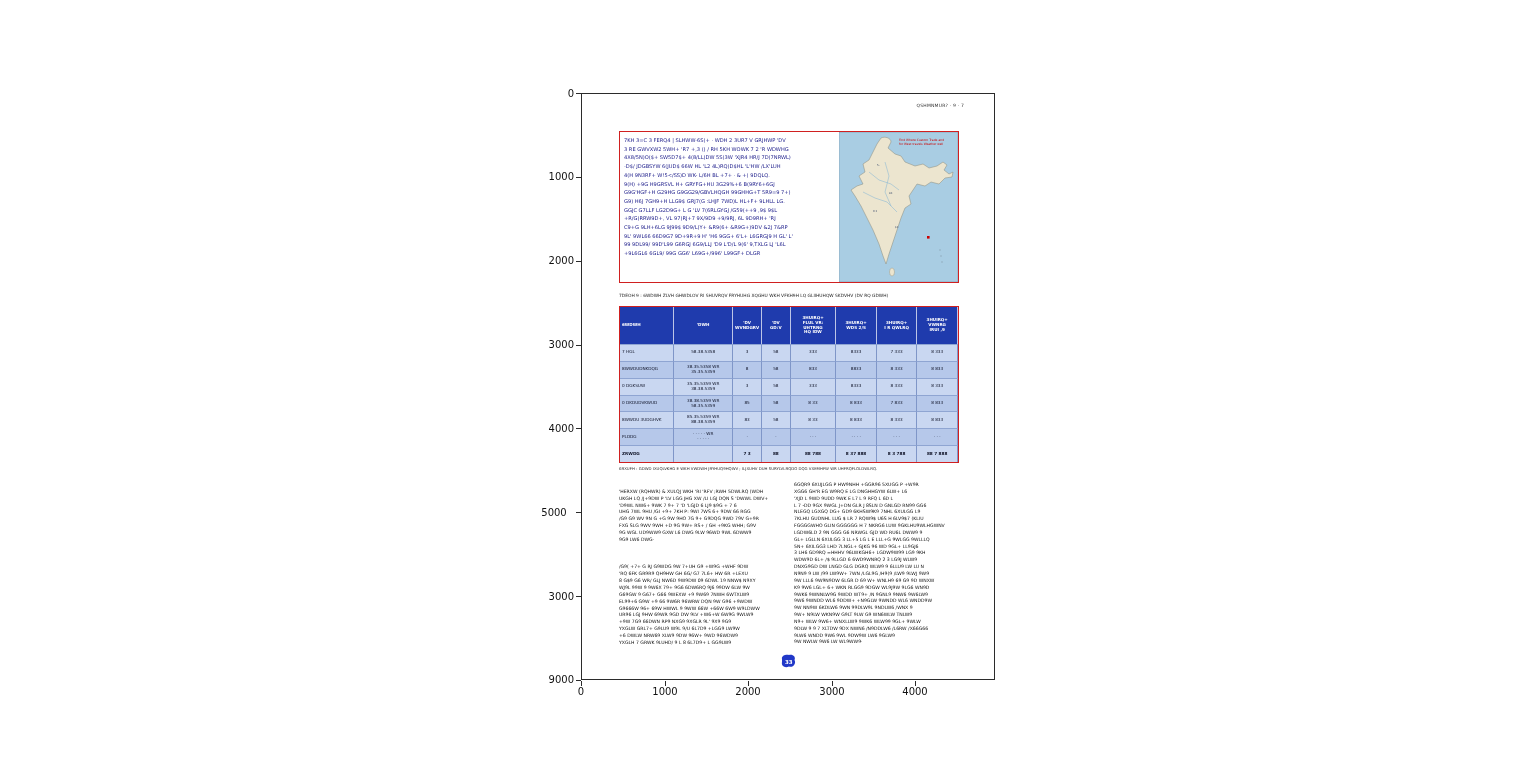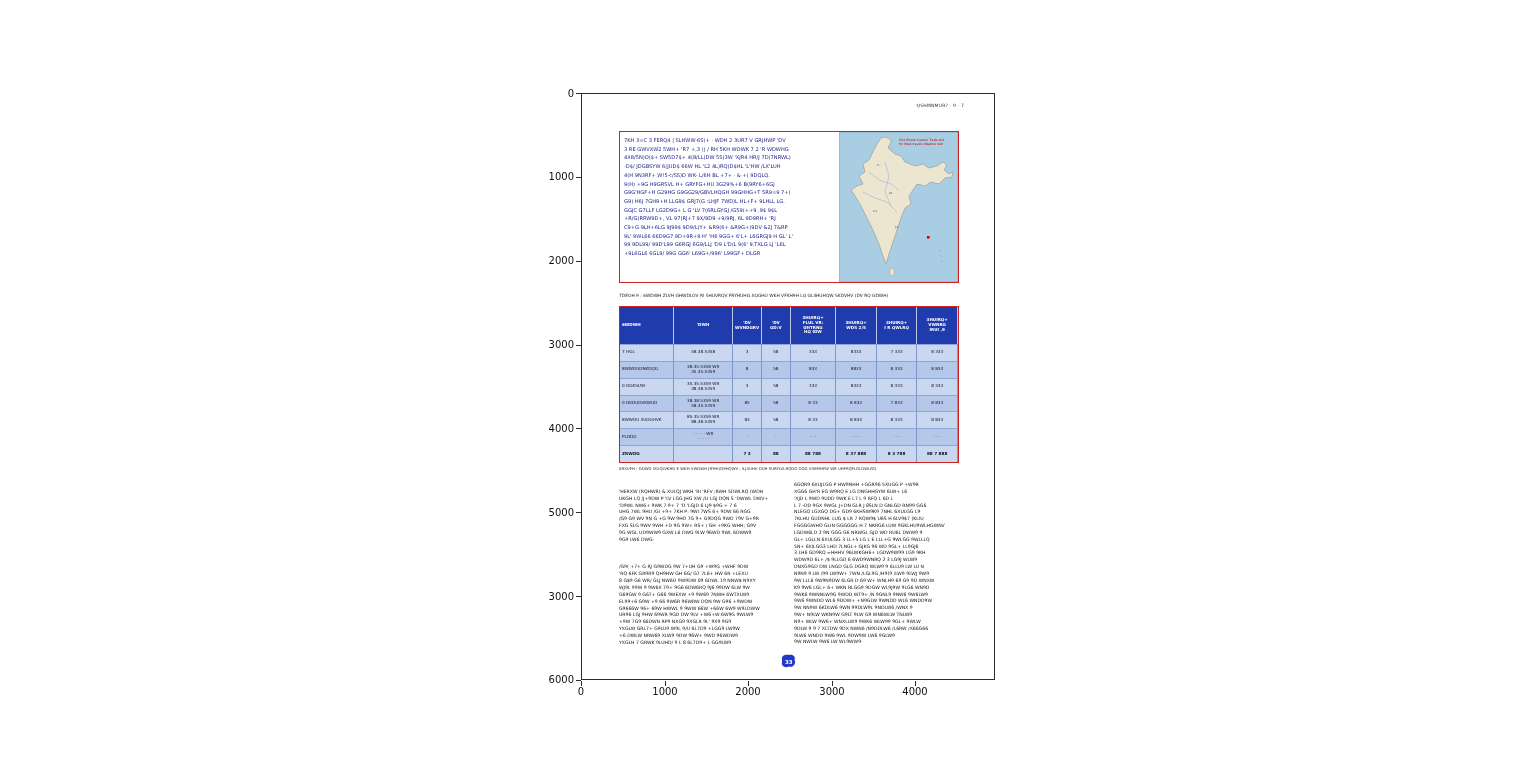--- a/index.html
+++ b/index.html
@@ -67,23 +67,23 @@
 </head>
 <body>
 
 <div class="canvas">
 
   <span class="tick-label ytick" style="left:534px; top:88px;">0</span>
   <span class="tick-label ytick" style="left:534px; top:171px;">1000</span>
   <span class="tick-label ytick" style="left:534px; top:255px;">2000</span>
   <span class="tick-label ytick" style="left:534px; top:339px;">3000</span>
   <span class="tick-label ytick" style="left:534px; top:423px;">4000</span>
-  <span class="tick-label ytick" style="left:534px; top:507px;">5000</span>
+  <span class="tick-label ytick" style="left:534px; top:507px;text-align:center;">5000</span>
   <span class="tick-label ytick" style="left:534px; top:591px;">3000</span>
-  <span class="tick-label ytick" style="left:534px; top:674px;">6000</span>
+  <span class="tick-label ytick" style="left:534px; top:674px;">9000</span>
   <span class="tm-y" style="left:576px; top:93px;"></span>
   <span class="tm-y" style="left:576px; top:177px;"></span>
   <span class="tm-y" style="left:576px; top:261px;"></span>
   <span class="tm-y" style="left:576px; top:345px;"></span>
   <span class="tm-y" style="left:576px; top:428px;"></span>
   <span class="tm-y" style="left:576px; top:512px;"></span>
   <span class="tm-y" style="left:576px; top:596px;"></span>
   <span class="tm-y" style="left:576px; top:680px;"></span>
 
   <span class="tick-label xtick" style="left:556px; top:686px;">0</span>

